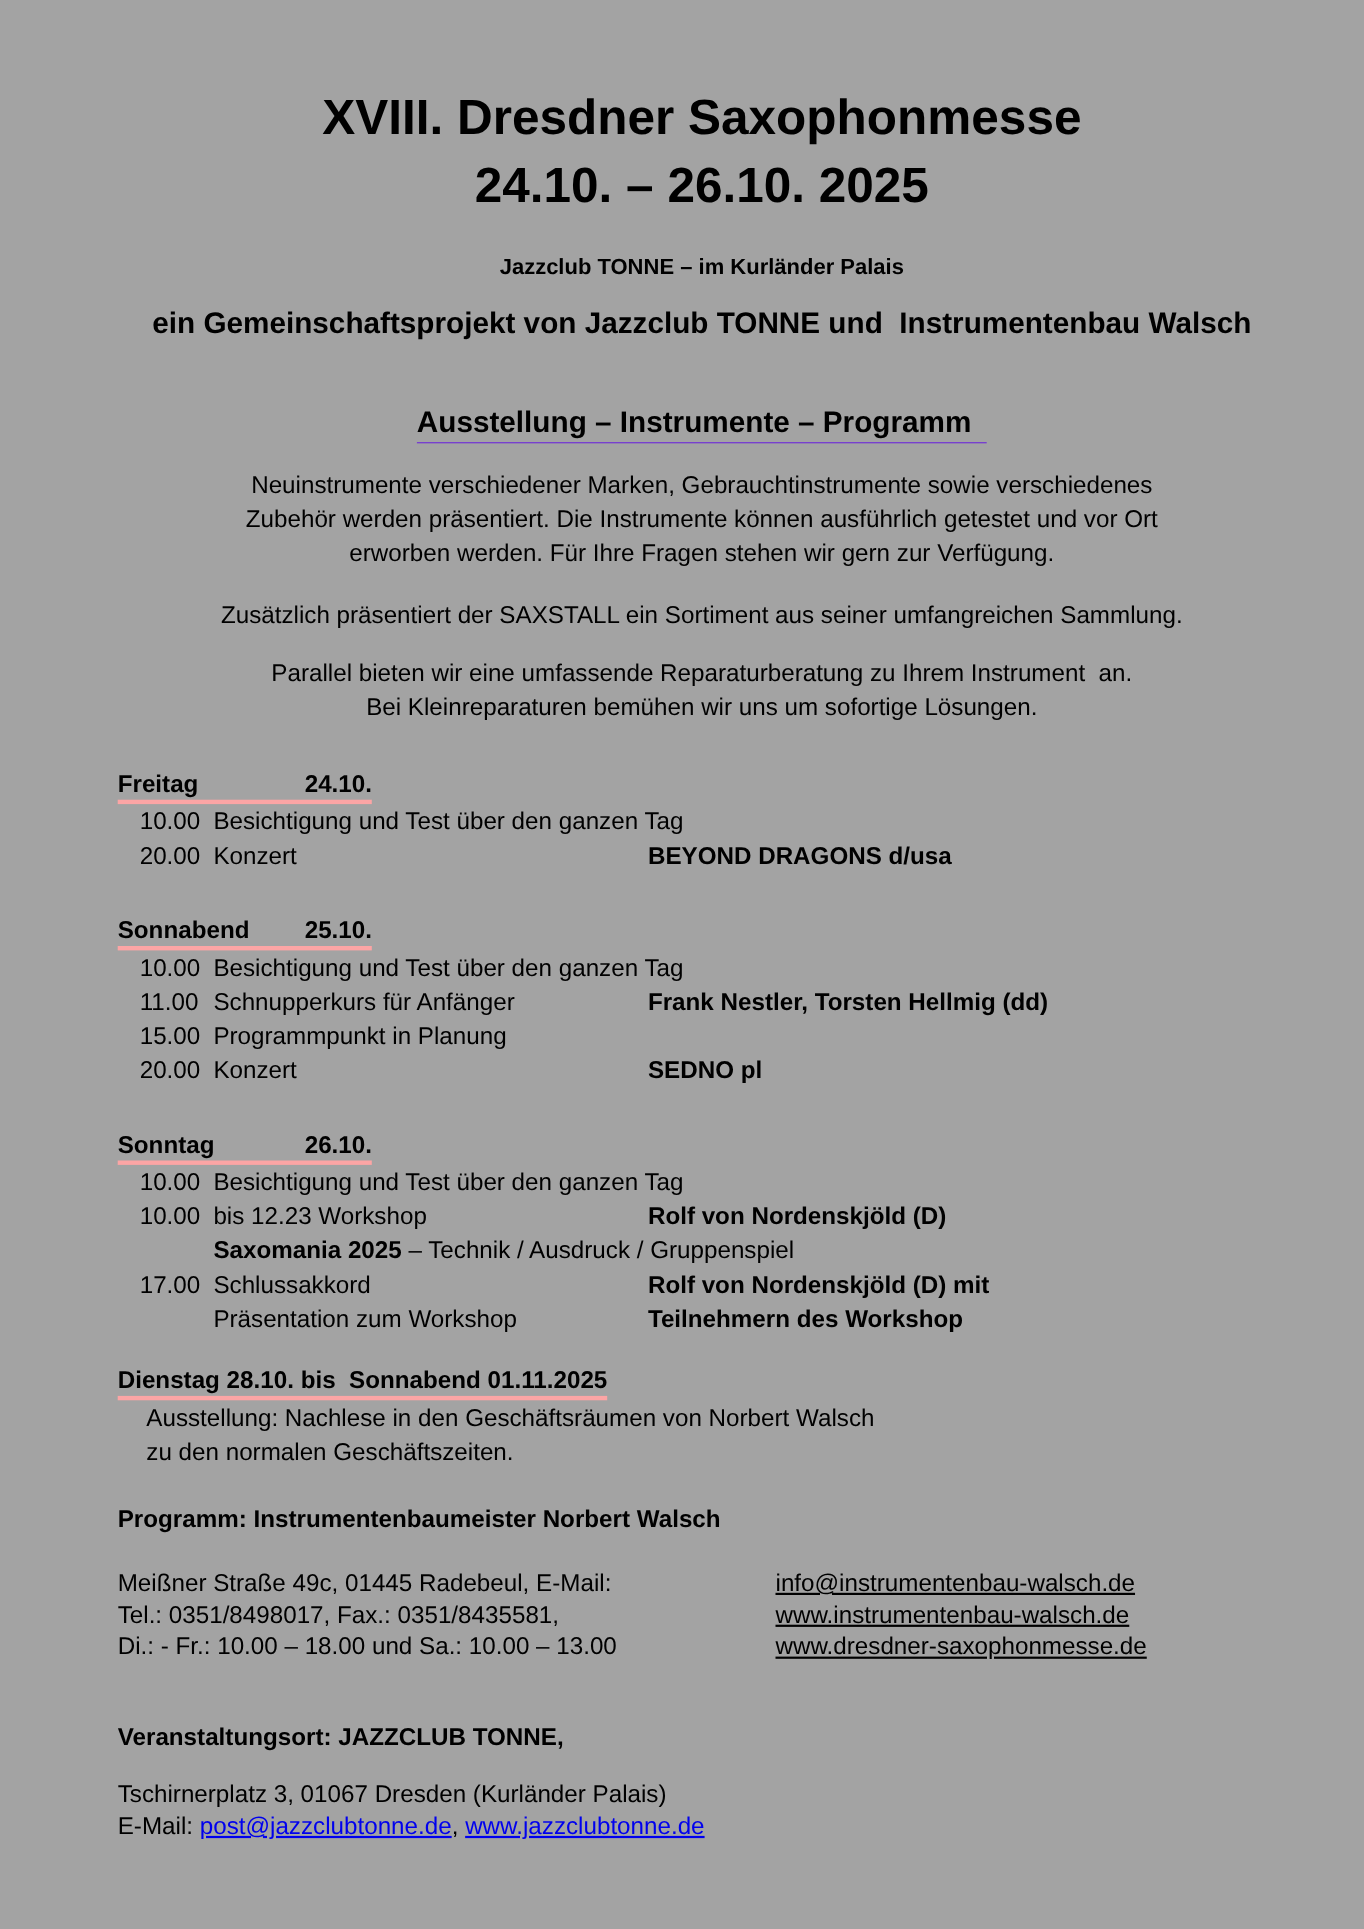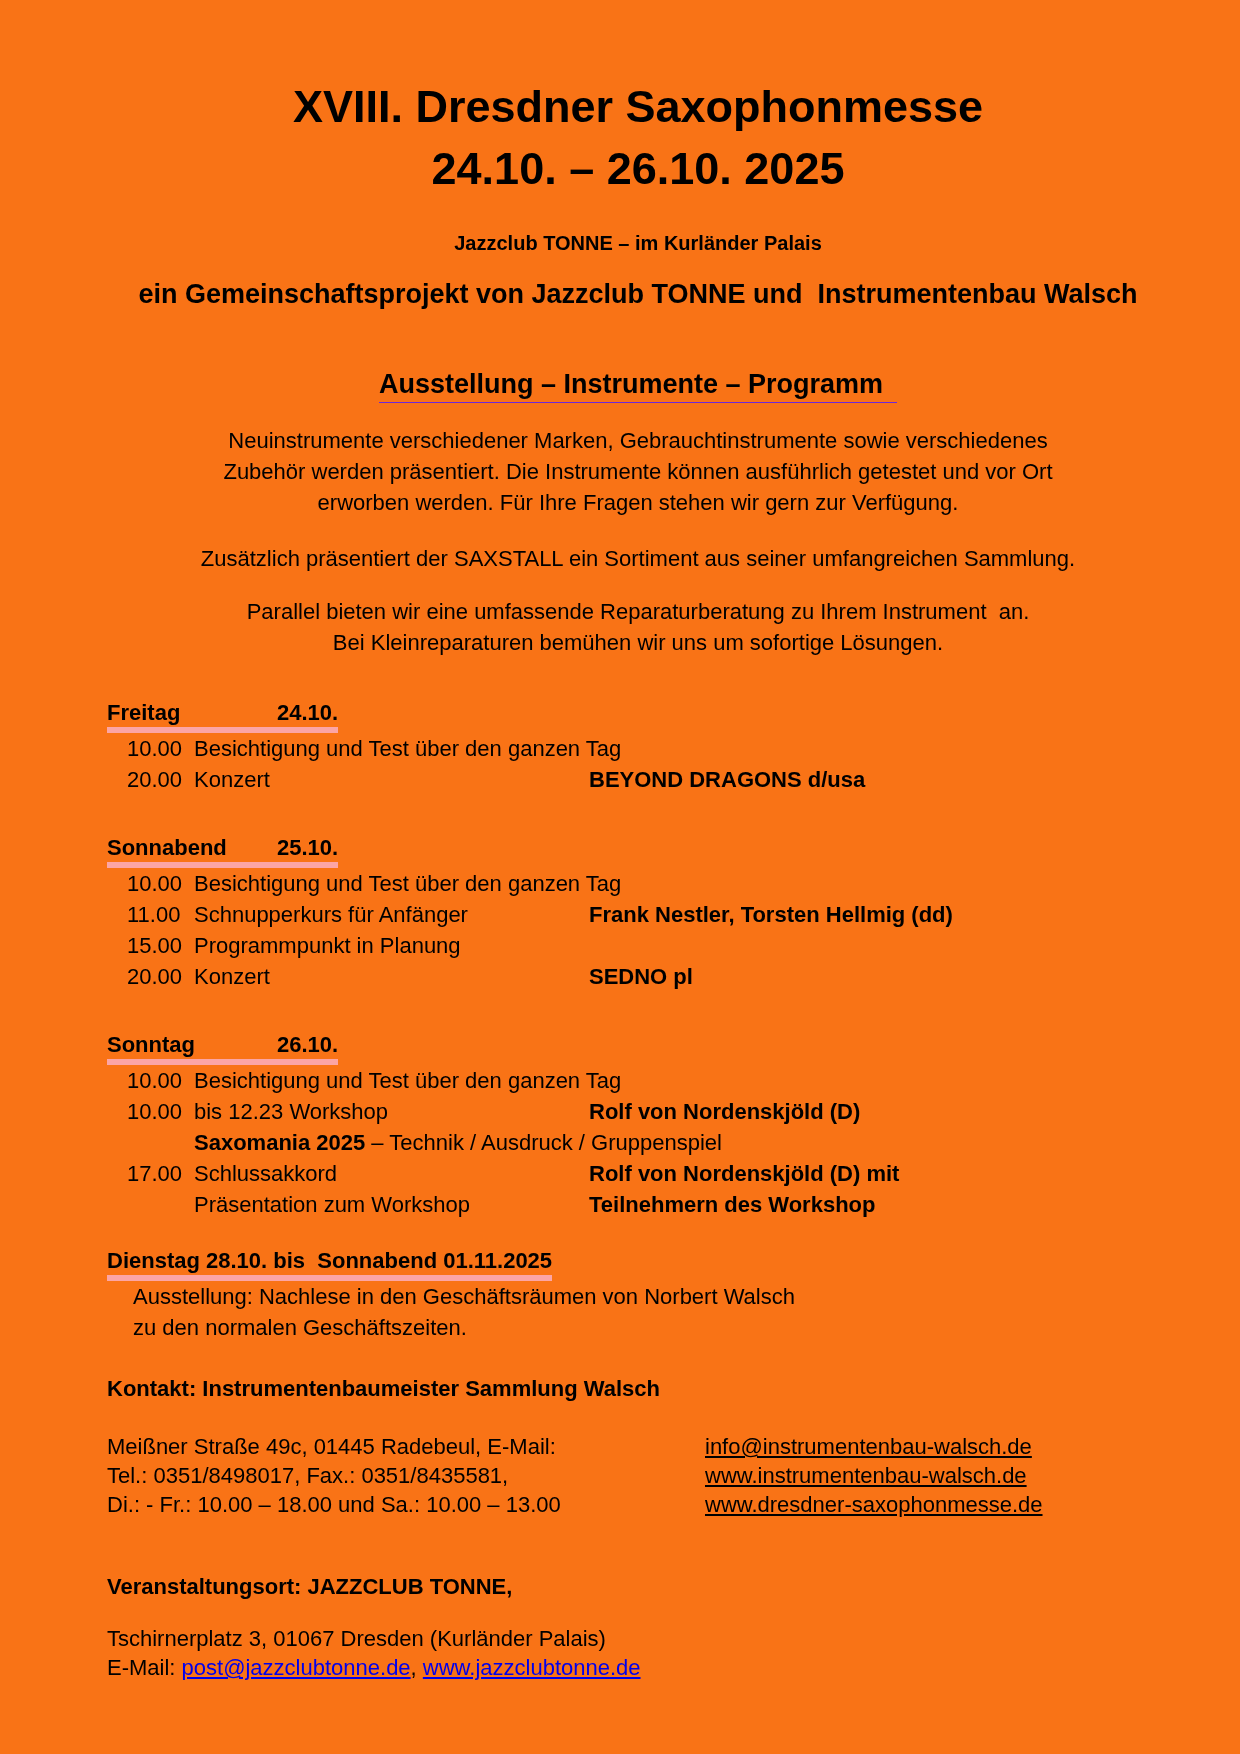--- a/index.html
+++ b/index.html
@@ -1,21 +1,21 @@
 <!DOCTYPE html>
 <html><head>
 <meta charset="utf-8">
 <style>
   * { box-sizing: border-box; }
   html, body { margin: 0; padding: 0; background: #ffffff; }
   .page {
     width: 1240px;
     height: 1754px;
     margin: 0 auto;
-    background: #f97316;
+    background: #a3a3a3;
     color: #000000;
     font-family: "Liberation Sans", sans-serif;
     font-size: 22px;
     padding: 76px 71px 0 107px;
     overflow: hidden;
   }
   [data-bind] { white-space: pre-wrap; }
   .center { text-align: center; }
 
   h1.title { font-size: 45px; line-height: 62px; font-weight: bold; margin: 0; text-align: center; }
@@ -35,21 +35,21 @@
   .intro .line { line-height: 31px; }
   .p1 { margin-top: 22px; }
   .p2 { margin-top: 25px; }
   .p3 { margin-top: 22px; }
 
   .schedule { margin-top: 40px; }
   .day + .day { margin-top: 38px; }
   .day-heading {
     display: inline-block;
     font-weight: bold; font-size: 22px; line-height: 29px;
-    border-bottom: 6px solid #fca5a5;
+    border-bottom: 4px solid #fca5a5;
   }
   .day-heading .day-name { display: inline-block; width: 170px; }
   .row {
     display: grid;
     grid-template-columns: 67px 395px auto;
     margin-left: 20px;
     line-height: 31px;
   }
   .row .artist { font-weight: bold; }
   .row .wide { grid-column: 2 / 4; }
@@ -171,21 +171,21 @@
     </div>
 
   </div>
 
   <div class="after-days">
     <div class="day-heading" data-bind="aftershow.heading">Dienstag 28.10. bis  Sonnabend 01.11.2025</div>
     <div class="line" data-bind="aftershow.lines.0">Ausstellung: Nachlese in den Geschäftsräumen von Norbert Walsch</div>
     <div class="line" data-bind="aftershow.lines.1">zu den normalen Geschäftszeiten.</div>
   </div>
 
-  <div class="contact-heading" data-bind="contact.heading">Kontakt: Instrumentenbaumeister Sammlung Walsch</div>
+  <div class="contact-heading" data-bind="contact.heading">Programm: Instrumentenbaumeister Norbert Walsch</div>
 
   <div class="contact-grid">
     <div class="contact-row">
       <div class="c-left" data-bind="contact.rows.0.left">Meißner Straße 49c, 01445 Radebeul, E-Mail:</div>
       <div class="c-right"><a class="doc-link" data-bind="contact.rows.0.link">info@instrumentenbau-walsch.de</a></div>
     </div>
     <div class="contact-row">
       <div class="c-left" data-bind="contact.rows.1.left">Tel.: 0351/8498017, Fax.: 0351/8435581,</div>
       <div class="c-right"><a class="doc-link" data-bind="contact.rows.1.link">www.instrumentenbau-walsch.de</a></div>
     </div>

